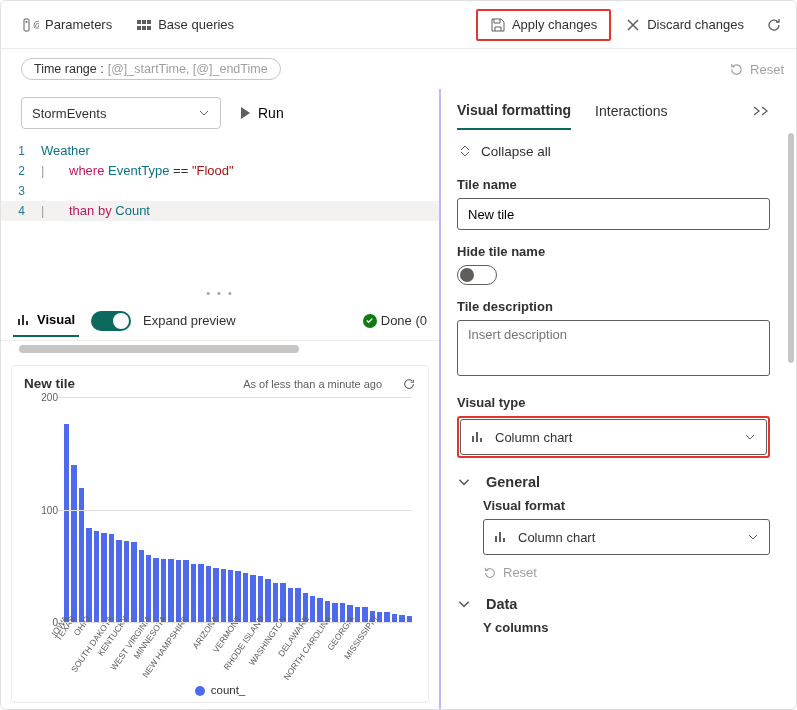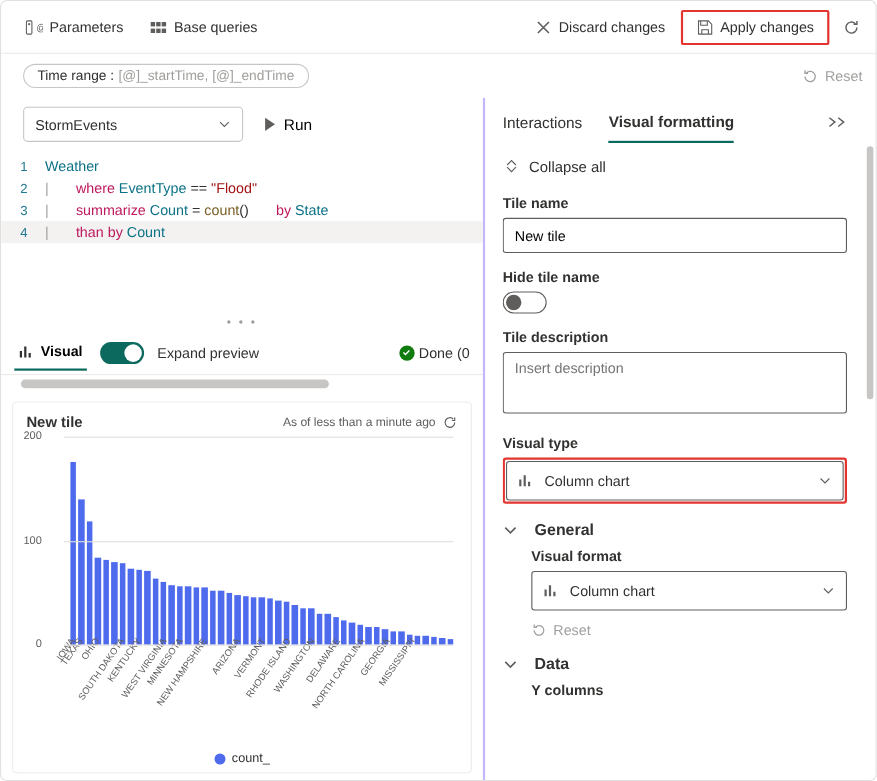--- a/index.html
+++ b/index.html
@@ -58,31 +58,31 @@
   .done-dot{ width:14px; height:14px; border-radius:50%; background:#107c10; display:flex; align-items:center; justify-content:center;}
   .done-dot svg{ width:9px; height:9px;}
 
   .hscroll{ height:10px; background:#fff; position:relative; margin:4px 12px 0 12px;}
   .hscroll .thumb{ position:absolute; left:6px; top:0; height:8px; width:280px; background:#c8c6c4; border-radius:4px;}
 
   
   .tile-card { margin:10px 10px 6px 10px; border:1px solid #edebe9; border-radius:4px; padding:10px 12px 6px 12px; flex:1; display:flex; flex-direction:column; min-height:0;}
   .tile-head { display:flex; align-items:center; }
   .tile-title{ font-weight:600; font-size:13.5px;}
-  .tile-meta{ margin-left:auto; font-size:11px; color:#605e5c; display:flex; align-items:center; gap:6px;}
+  .tile-meta{ margin-left:auto; font-size:11px; color:#605e5c; display:flex; align-items:center; gap:20px;}
   .chart-wrap{ flex:1; min-height:0; position:relative; padding:6px 4px 0 34px;}
   .y-axis{ position:absolute; left:0; top:6px; bottom:60px; width:34px;}
-  .y-tick{ position:absolute; right:20px; font-size:10px; color:#605e5c; transform:translateY(-50%);}
+  .y-tick{ position:absolute; right:0; font-size:10px; color:#605e5c; transform:translateY(-50%);}
   .y-grid{ position:absolute; left:34px; right:4px; height:1px; background:#e1dfdd;}
   .plot{ position:absolute; left:34px; right:4px; top:6px; bottom:60px; }
   .bars{ position:absolute; left:0; right:0; bottom:0; top:0; display:flex; align-items:flex-end; gap:2px; padding-left:6px;}
   .bar{ flex:1; background:#4f6bed;}
   .xlabels{ position:absolute; left:34px; right:4px; bottom:0; height:60px; }
   .xlabel{ position:absolute; bottom:58px; font-size:8.5px; color:#605e5c; transform-origin: top left; transform: rotate(-55deg) translate(-100%, 0); white-space:nowrap;}
-  .legend{ text-align:center; padding:2px 0 0 0; font-size:11.5px;margin-top:36px;}
+  .legend{ text-align:center; padding:2px 0 0 0; font-size:11.5px;}
   .legend .dot{ display:inline-block; width:10px; height:10px; border-radius:50%; background:#4f6bed; margin-right:6px; vertical-align:middle;}
 
   
   .right-inner{ flex:1; padding:0 12px 0 16px; overflow:hidden; display:flex; flex-direction:column;}
   .right-tabs{ display:flex; align-items:center; height:44px; gap:24px;}
   .rtab{ font-size:14px; padding:10px 0; cursor:pointer;}
   .rtab.active{ font-weight:600; border-bottom:2px solid #0b6a5d;}
   .rtab-more{ margin-left:auto; cursor:pointer; padding:4px;}
   .right-body{ flex:1; overflow:auto; padding-right:4px;}
   .collapse-all{ display:flex; align-items:center; gap:8px; padding:10px 0; cursor:pointer; font-size:13.5px;}
@@ -127,35 +127,35 @@
           <rect x="6" y="3" width="4" height="4" fill="#605e5c"></rect>
           <rect x="11" y="3" width="4" height="4" fill="#605e5c"></rect>
           <rect x="1" y="9" width="4" height="4" fill="#605e5c"></rect>
           <rect x="6" y="9" width="4" height="4" fill="#605e5c"></rect>
           <rect x="11" y="9" width="4" height="4" fill="#605e5c"></rect>
         </svg>
       </span>
     <span>Base queries</span>
   </button>
   <div class="tb-spacer"></div>
+  <button class="tb-btn highlight-red" style="padding:6px 12px;">
+    <span class="ico">
+        <svg width="16" height="16" viewBox="0 0 16 16">
+          <path d="M2 2h9l3 3v9H2z M4 2v4h6V2 M5 14v-4h6v4" fill="none" stroke="#605e5c"></path>
+        </svg>
+      </span>
+    <span>Apply changes</span>
+  </button>
   <button class="tb-btn">
     <span class="ico">
         <svg width="14" height="14" viewBox="0 0 14 14">
           <path d="M2 2l10 10M12 2L2 12" stroke="#605e5c" stroke-width="1.5"></path>
         </svg>
       </span>
     <span>Discard changes</span>
-  </button>
-  <button class="tb-btn highlight-red" style="padding:6px 12px;">
-    <span class="ico">
-        <svg width="16" height="16" viewBox="0 0 16 16">
-          <path d="M2 2h9l3 3v9H2z M4 2v4h6V2 M5 14v-4h6v4" fill="none" stroke="#605e5c"></path>
-        </svg>
-      </span>
-    <span>Apply changes</span>
   </button>
   <span class="refresh-ico">
       <svg width="18" height="18" viewBox="0 0 18 18">
         <path d="M14 9a5 5 0 1 1-1.5-3.5M14 3v3h-3" fill="none" stroke="#605e5c" stroke-width="1.3"></path>
       </svg>
     </span>
 </div>
 
 <div class="row2">
   <div class="pill">
@@ -190,21 +190,20 @@
         <div class="editor-line">
           <div class="gutter">1</div>
           <div class="code"><span class="tok-table">Weather</span></div>
         </div>
         <div class="editor-line">
           <div class="gutter">2</div>
           <div class="code"><span class="tok-pipe">| </span><span class="tok-kw">where</span><span> </span><span class="tok-col">EventType</span><span> </span><span class="tok-op">==</span><span> </span><span class="tok-str">"Flood"</span></div>
         </div>
         <div class="editor-line">
           <div class="gutter">3</div>
-          <div class="code"><span class="tok-pipe">| </span><span class="tok-kw">summarize</span><span> </span><span class="tok-col">Count</span><span> </span><span class="tok-op">=</span><span> </span><span class="tok-fn">count</span><span>() </span><span class="tok-kw">by</span><span> </span><span class="tok-col">State</span></div>
         </div>
         <div class="editor-line hl-line">
           <div class="gutter">4</div>
           <div class="code"><span class="tok-pipe">| </span><span class="tok-kw">than by</span><span> </span><span class="tok-col">Count</span></div>
         </div>
       </div>
     <div style="flex:0 0 60px"></div>
     <div class="ellipsis-handle">• • •</div>
 
     <div class="tabs-row">
@@ -320,22 +319,22 @@
         </div>
       <div class="legend">
         <span class="dot"></span><span>count_</span>
       </div>
     </div>
   </div>
 
   <div class="right">
     <div class="right-inner">
       <div class="right-tabs">
+        <div class="rtab active">Visual formatting</div>
         <div class="rtab">Interactions</div>
-        <div class="rtab active">Visual formatting</div>
         <div class="rtab-more">
             <svg width="18" height="12" viewBox="0 0 18 12">
               <path d="M2 2l5 4-5 4M10 2l5 4-5 4" fill="none" stroke="#605e5c" stroke-width="1.3"></path>
             </svg>
           </div>
       </div>
       <div class="right-body">
         <div class="collapse-all">
           <svg width="16" height="16" viewBox="0 0 16 16">
               <path d="M4 7l4-4 4 4M4 9l4 4 4-4" fill="none" stroke="#605e5c"></path>

